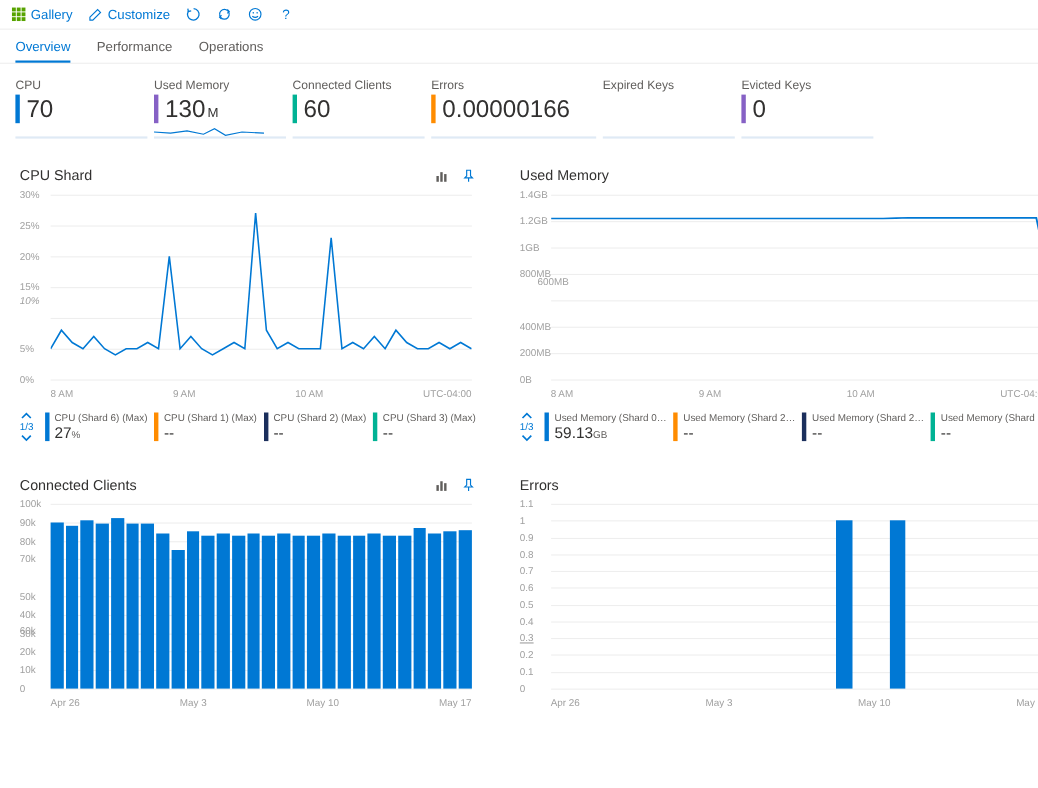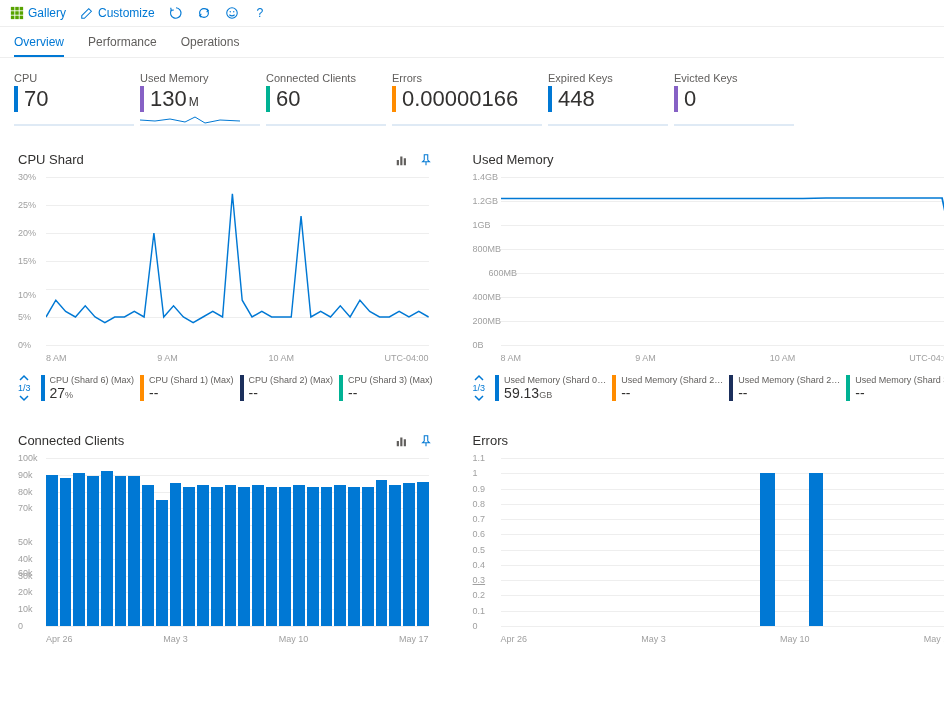--- a/index.html
+++ b/index.html
@@ -124,24 +124,20 @@
     </div>
     <div class="kpi wide">
       <div class="kpi-label">Errors</div>
   <div class="kpi-val" style="border-color:#ff8c00">
     <span class="kpi-num">0.00000166</span>
     <span class="kpi-unit"></span>
   </div>
     </div>
     <div class="kpi">
       <div class="kpi-label">Expired Keys</div>
-  <div class="kpi-val" style="border-color:#0078d4">
-    <span class="kpi-num">448</span>
-    <span class="kpi-unit"></span>
-  </div>
     </div>
     <div class="kpi">
       <div class="kpi-label">Evicted Keys</div>
   <div class="kpi-val" style="border-color:#8661c5">
     <span class="kpi-num">0</span>
     <span class="kpi-unit"></span>
   </div>
     </div>
   </div>
 
@@ -164,21 +160,21 @@
     <div class="chart-area" id="cpu-area">
         <div class="gridline" style="top: 0px;"></div>
         <div class="axis-label" style="top: -5px; left: 0px;">30%</div>
         <div class="gridline" style="top: 28px;"></div>
         <div class="axis-label" style="top: 23px; left: 0px;">25%</div>
         <div class="gridline" style="top: 56px;"></div>
         <div class="axis-label" style="top: 51px; left: 0px;">20%</div>
         <div class="gridline" style="top: 84px;"></div>
         <div class="axis-label" style="top: 79px; left: 0px;">15%</div>
         <div class="gridline" style="top: 112px;"></div>
-        <div class="axis-label" style="top: 113px; left: 0px;">10%</div>
+        <div class="axis-label" style="top: 91px; left: 0px; font-style: italic;">10%</div>
         <div class="gridline" style="top: 140px;"></div>
         <div class="axis-label" style="top: 135px; left: 0px;">5%</div>
         <div class="gridline" style="top: 168px;"></div>
         <div class="axis-label" style="top: 163px; left: 0px;">0%</div>
         <div class="plot"><svg viewBox="0 0 400 168" preserveAspectRatio="none" style="width: 100%; height: 100%;">
             <path d="M0 140 L10.256410256410255 123.2 L20.51282051282051 134.4 L30.76923076923077 140 L41.02564102564102 128.8 L51.28205128205128 140 L61.53846153846154 145.6 L71.7948717948718 140 L82.05128205128204 140 L92.3076923076923 134.4 L102.56410256410255 140 L112.82051282051282 56 L123.07692307692308 140 L133.33333333333331 128.8 L143.5897435897436 140 L153.84615384615387 145.6 L164.1025641025641 140 L174.35897435897436 134.4 L184.6153846153846 140 L194.87179487179486 16.799999999999983 L205.1282051282051 123.2 L215.3846153846154 140 L225.64102564102564 134.4 L235.8974358974359 140 L246.15384615384616 140 L256.4102564102564 140 L266.66666666666663 39.19999999999999 L276.9230769230769 140 L287.1794871794872 134.4 L297.43589743589746 140 L307.69230769230774 128.8 L317.94871794871796 140 L328.2051282051282 123.2 L338.46153846153845 134.4 L348.71794871794873 140 L358.974358974359 140 L369.2307692307692 134.4 L379.48717948717945 140 L389.7435897435897 134.4 L400 140 " fill="none" stroke="#0078d4" stroke-width="1.5"></path>
           </svg></div>
         <div class="xaxis">
           <span>8 AM</span>
           <span>9 AM</span>
@@ -224,21 +220,21 @@
     <div class="chart-area" id="mem-area">
         <div class="gridline" style="top: 0px;"></div>
         <div class="axis-label" style="top: -5px; left: 0px;">1.4GB</div>
         <div class="gridline" style="top: 24px;"></div>
         <div class="axis-label" style="top: 19px; left: 0px;">1.2GB</div>
         <div class="gridline" style="top: 48px;"></div>
         <div class="axis-label" style="top: 43px; left: 0px;">1GB</div>
         <div class="gridline" style="top: 72px;"></div>
         <div class="axis-label" style="top: 67px; left: 0px;">800MB</div>
         <div class="gridline" style="top: 96px;"></div>
-        <div class="axis-label" style="top: 91px; left: 0px; padding-left: 16px;">600MB</div>
+        <div class="axis-label" style="top: 74px; left: 0px; padding-left: 16px;">600MB</div>
         <div class="gridline" style="top: 120px;"></div>
         <div class="axis-label" style="top: 115px; left: 0px;">400MB</div>
         <div class="gridline" style="top: 144px;"></div>
         <div class="axis-label" style="top: 139px; left: 0px;">200MB</div>
         <div class="gridline" style="top: 168px;"></div>
         <div class="axis-label" style="top: 163px; left: 0px;">0B</div>
         <div class="plot"><svg viewBox="0 0 400 168" preserveAspectRatio="none" style="width: 100%; height: 100%;">
             <path d="M0 21.599999999999994 L10.256410256410255 21.599999999999994 L20.51282051282051 21.599999999999994 L30.76923076923077 21.599999999999994 L41.02564102564102 21.599999999999994 L51.28205128205128 21.599999999999994 L61.53846153846154 21.599999999999994 L71.7948717948718 21.599999999999994 L82.05128205128204 21.599999999999994 L92.3076923076923 21.599999999999994 L102.56410256410255 21.599999999999994 L112.82051282051282 21.599999999999994 L123.07692307692308 21.599999999999994 L133.33333333333331 21.599999999999994 L143.5897435897436 21.599999999999994 L153.84615384615387 21.599999999999994 L164.1025641025641 21.599999999999994 L174.35897435897436 21.599999999999994 L184.6153846153846 21.599999999999994 L194.87179487179486 21.599999999999994 L205.1282051282051 21.599999999999994 L215.3846153846154 21.599999999999994 L225.64102564102564 21.599999999999994 L235.8974358974359 21.599999999999994 L246.15384615384616 21.599999999999994 L256.4102564102564 21.599999999999994 L266.66666666666663 21.599999999999994 L276.9230769230769 21.359999999999985 L287.1794871794872 21 L297.43589743589746 21 L307.69230769230774 21 L317.94871794871796 21 L328.2051282051282 21 L338.46153846153845 21 L348.71794871794873 21 L358.974358974359 21 L369.2307692307692 21 L379.48717948717945 21 L389.7435897435897 21 L400 76.80000000000001 " fill="none" stroke="#0078d4" stroke-width="1.5"></path>
           </svg></div>
         <div class="xaxis">

